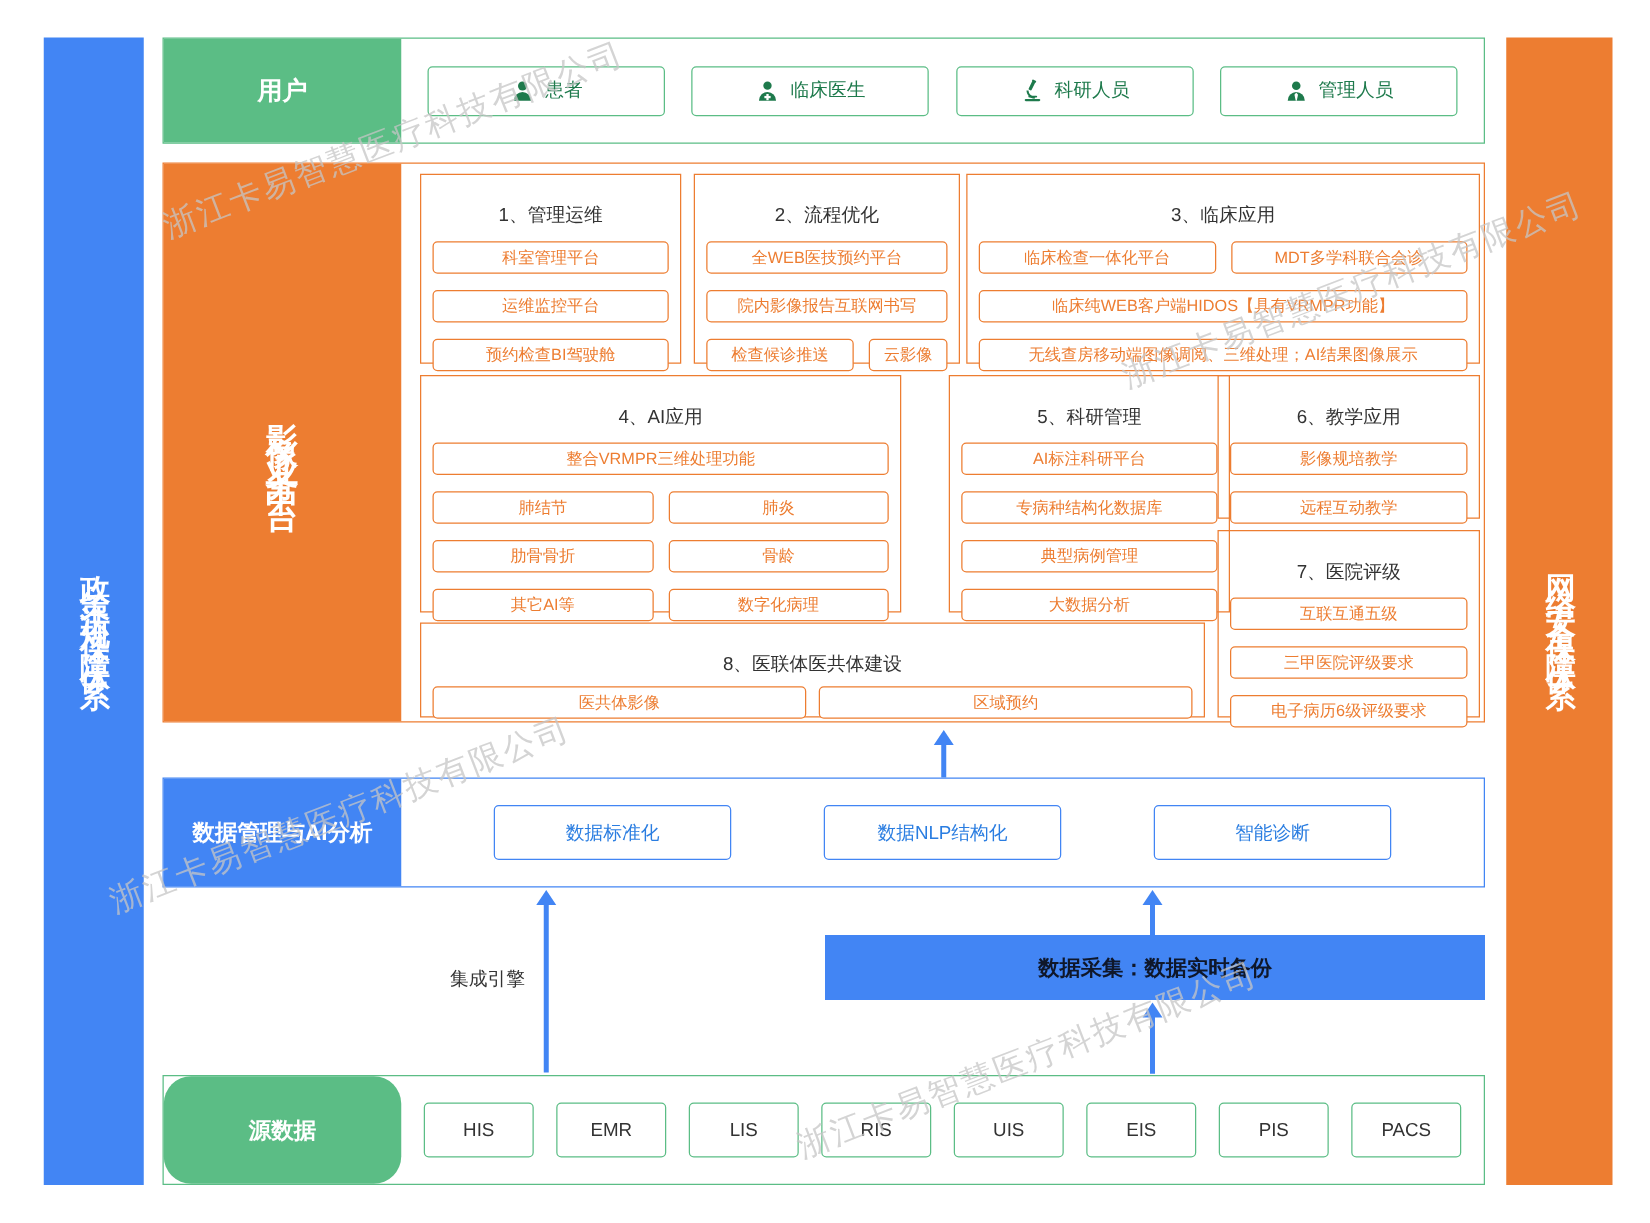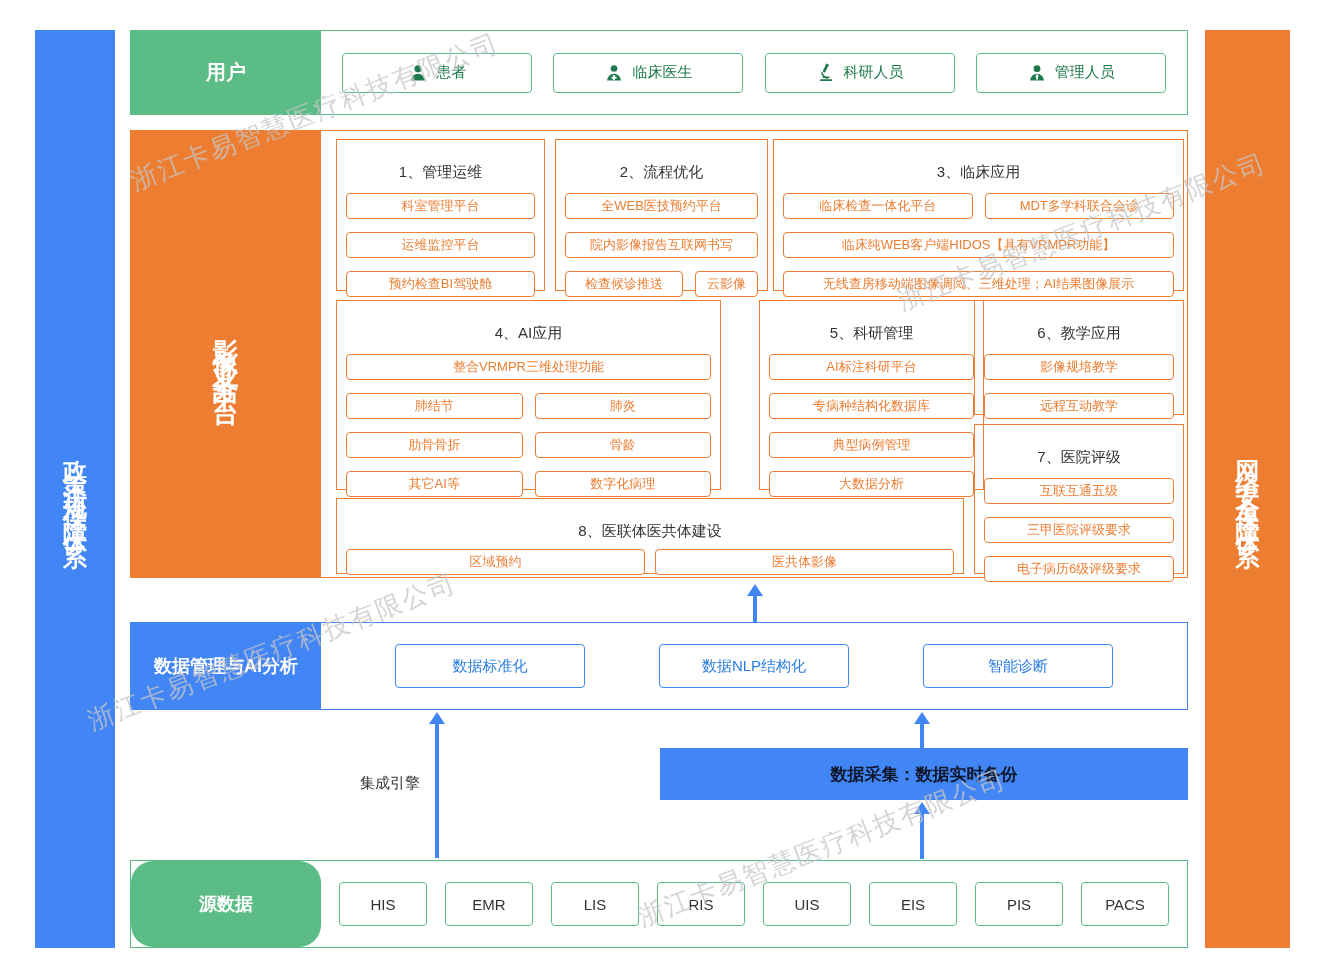--- a/index.html
+++ b/index.html
@@ -225,22 +225,22 @@
       <div class="gcol">
         <div class="obox">互联互通五级</div>
         <div class="obox">三甲医院评级要求</div>
         <div class="obox">电子病历6级评级要求</div>
       </div>
     </div>
 
     <div class="group" style="left:205px;top:367px;width:628px;height:76px">
       <div class="gtitle" style="margin-bottom:8px">8、医联体医共体建设</div>
       <div class="grow" style="gap:10px">
+        <div class="obox">医共体影像</div>
         <div class="obox">区域预约</div>
-        <div class="obox">医共体影像</div>
       </div>
     </div>
   </div>
 
   <div class="arrow" style="left:747px;top:584px;height:38px">
     <div class="head"></div>
       <div class="shaft"></div>
   </div>
 
   <div class="row data-row">

